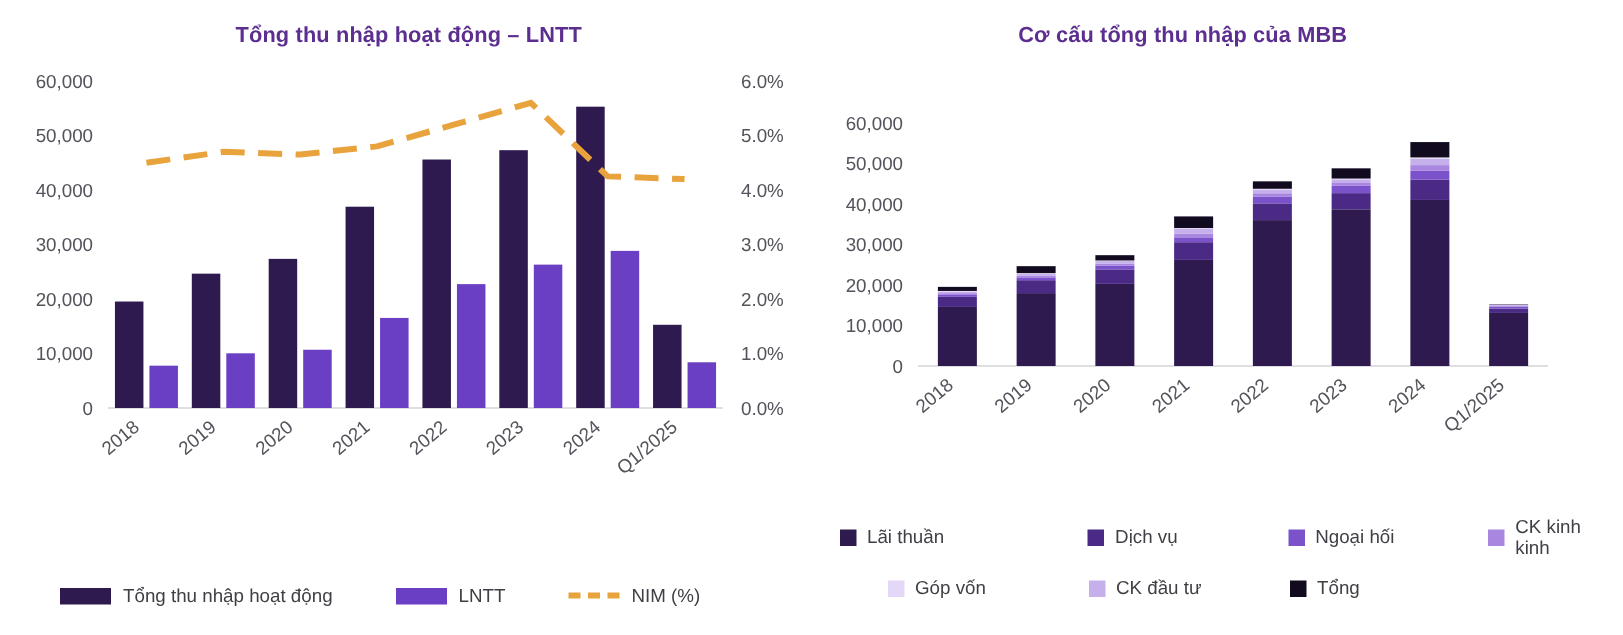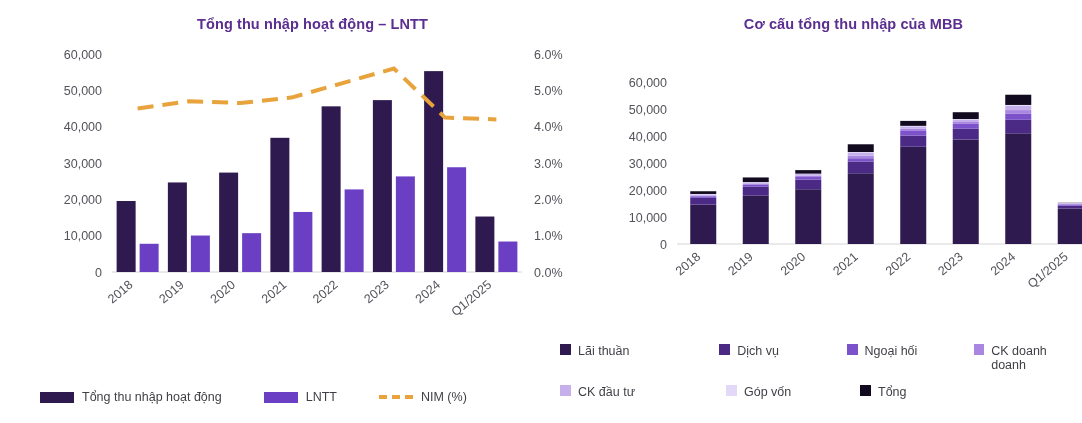--- a/index.html
+++ b/index.html
@@ -1,37 +1,37 @@
 <!DOCTYPE html>
 <html><head>
 <meta charset="utf-8">
 <style>
   html,body{margin:0;padding:0;background:#ffffff;}
   body{width:1082px;height:423px;font-family:"Liberation Sans",sans-serif;color:#3f3f46;overflow:hidden;}
   .wrap{position:relative;width:1082px;height:423px;}
-  .panel{position:absolute;top:0;height:423px;padding-left:40px;}
+  .panel{position:absolute;top:0;height:423px;}
   .panel-left{left:0;width:545px;}
-  .panel-right{left:545px;width:537px;}
+  .panel-right{left:520px;width:537px;}
   .chart-title{
     text-align:center;font-size:14.5px;font-weight:bold;color:#5b2e8f;
     margin-top:16px;letter-spacing:.1px;
   }
   .tick-label{font-size:12.5px;fill:#53535b;}
   svg{display:block;}
   .legend{position:absolute;display:flex;flex-wrap:wrap;}
   
   .legend-left{left:40px;top:390px;width:490px;align-items:center;gap:16px;}
   .legend-left .item{display:flex;align-items:center;margin-right:26px;font-size:12.5px;color:#3f3f46;}
   .legend-left .swatch{width:34px;height:11px;margin-right:8px;display:inline-block;}
   .legend-left .dashline{width:34px;height:0;margin-right:8px;display:inline-block;
      border-top:4px dashed #e8a33d;}
   
   .legend-right{left:560px;top:344px;width:520px;}
   .legend-right .row{display:flex;width:100%;margin-bottom:13px;}
-  .legend-right .item{display:flex;align-items:flex-start;font-size:12.5px;color:#3f3f46;}
+  .legend-right .item{display:flex;align-items:center;font-size:12.5px;color:#3f3f46;}
   .legend-right .swatch{width:11px;height:11px;margin-right:7px;display:inline-block;}
   .lg-w1{width:134px;}
   .lg-w2{width:134px;padding-left:32px;}
   .lg-w3{width:134px;}
 </style>
 </head>
 <body>
 
 <div class="wrap">
 
@@ -215,32 +215,32 @@
       <div class="item lg-w2">
         <span class="swatch" style="background:#4b2a86"></span>
         <span>Dịch vụ</span>
       </div>
       <div class="item lg-w3">
         <span class="swatch" style="background:#7b52c9"></span>
         <span>Ngoại hối</span>
       </div>
       <div class="item">
         <span class="swatch" style="background:#a986e0"></span>
-        <span>CK doanh doanh</span>
+        <span>CK kinh kinh</span>
       </div>
     </div>
     <div class="row">
+      <div class="item lg-w2">
+        <span class="swatch" style="background:#e3d8f7"></span>
+        <span>Góp vốn</span>
+      </div>
       <div class="item lg-w1">
         <span class="swatch" style="background:#c6b0ec"></span>
         <span>CK đầu tư</span>
       </div>
-      <div class="item lg-w2">
-        <span class="swatch" style="background:#e3d8f7"></span>
-        <span>Góp vốn</span>
-      </div>
       <div class="item lg-w3">
         <span class="swatch" style="background:#120a1f"></span>
         <span>Tổng</span>
       </div>
     </div>
   </div>
 
 </div>
 
 </body></html>

